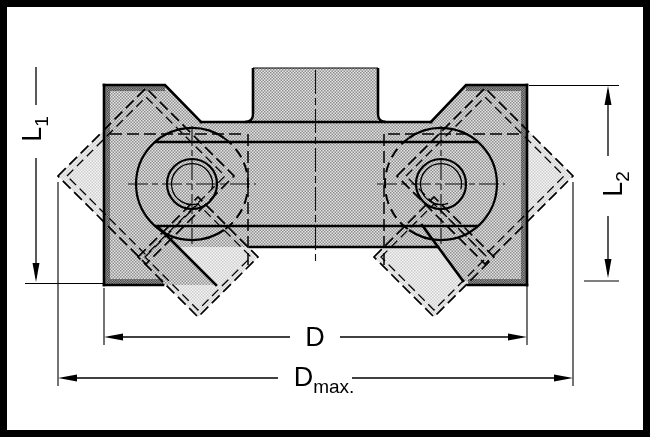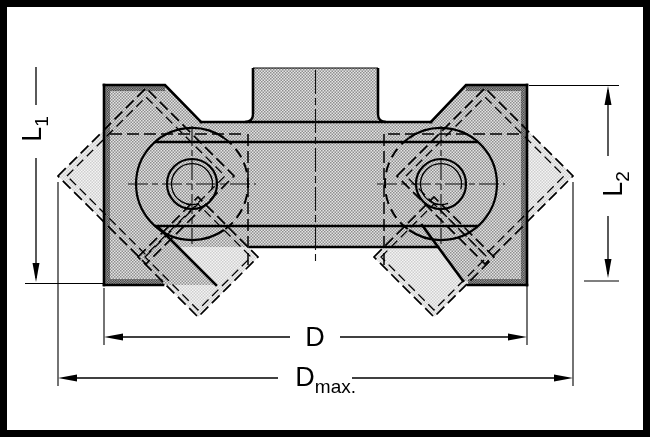--- a/index.html
+++ b/index.html
@@ -161,15 +161,15 @@
 
   <rect x="3.5" y="3.5" width="643" height="430" fill="none" stroke="#000" stroke-width="7"></rect>
 </svg>
 
 <div class="dim-label rot" style="left:2px;top:114px;width:60px;"><span>L</span><sub>1</sub></div>
 
 <div class="dim-label rot" style="left:583px;top:169px;width:60px;"><span>L</span><sub>2</sub></div>
 
 <div class="dim-label" style="left:295px;top:322px;width:40px;"><span>D</span><sub></sub></div>
 
-<div class="dim-label" style="left:276px;top:362px;width:80px;text-align:right;"><span>D</span><sub>max.</sub></div>
+<div class="dim-label" style="left:284px;top:362px;width:80px;"><span>D</span><sub>max.</sub></div>
 
 </div>
 
 </body></html>

